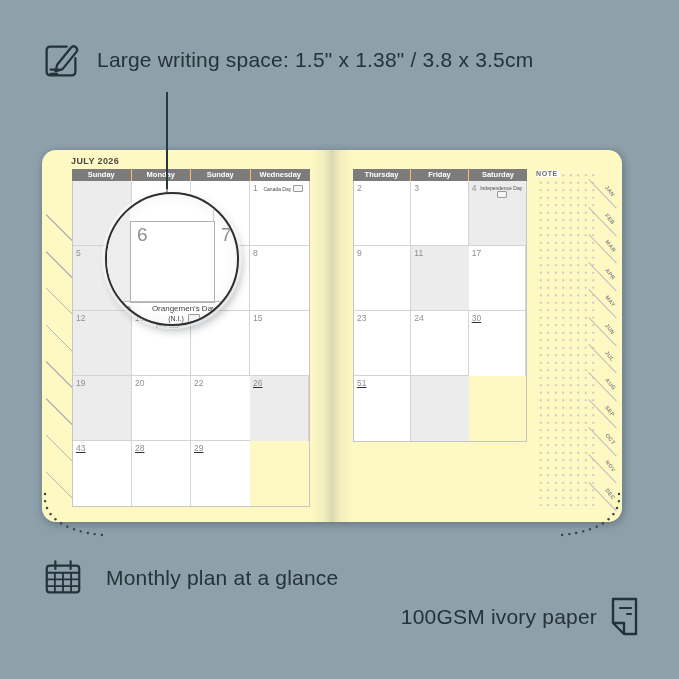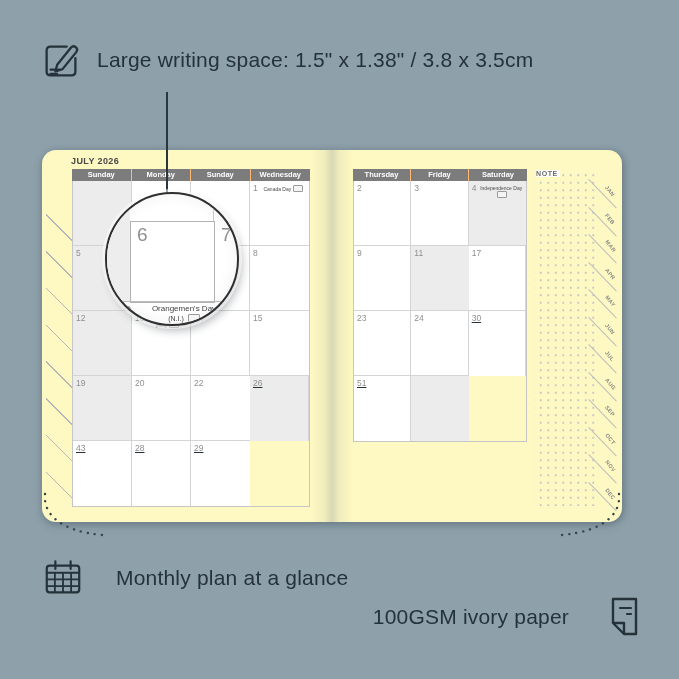--- a/index.html
+++ b/index.html
@@ -7,22 +7,22 @@
     width:679px;height:679px;position:relative;overflow:hidden;
     background:#8ea1ab;
     font-family:"Liberation Sans",sans-serif;
     color:#25323a;
   }
   
   .annot{position:absolute;display:flex;align-items:center;}
   .annot svg{flex:0 0 auto;}
   .annot-text{font-size:21px;letter-spacing:.2px;color:#25323a;}
   #annot-top{left:38px;top:36px;gap:13px;}
-  #annot-bl{left:42px;top:556px;gap:32px;align-items:center;}
-  #annot-br{right:34px;top:594px;gap:32px;}
+  #annot-bl{left:42px;top:556px;gap:22px;align-items:center;}
+  #annot-br{right:34px;top:594px;gap:4px;}
   .pointer-line{position:absolute;left:166px;top:92px;width:2px;height:103px;background:#2b373e;z-index:3;}
 
   
   .notebook{
     position:absolute;left:42px;top:150px;width:580px;height:372px;
     background:#fef9c3;border-radius:14px;
     box-shadow:0 3px 8px rgba(35,50,60,.28),3px 0 6px rgba(35,50,60,.15);
     z-index:1;
   }
   .spine{position:absolute;left:269px;top:0;bottom:0;width:42px;

